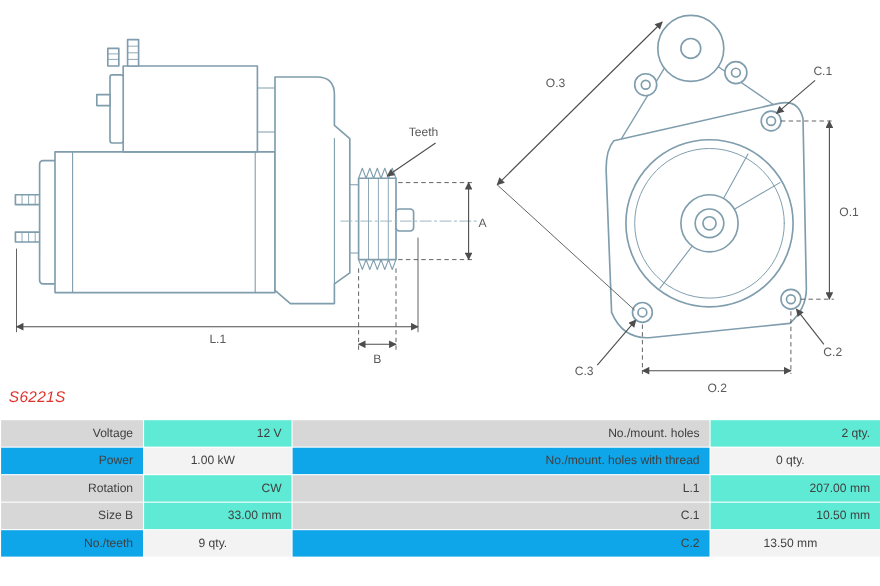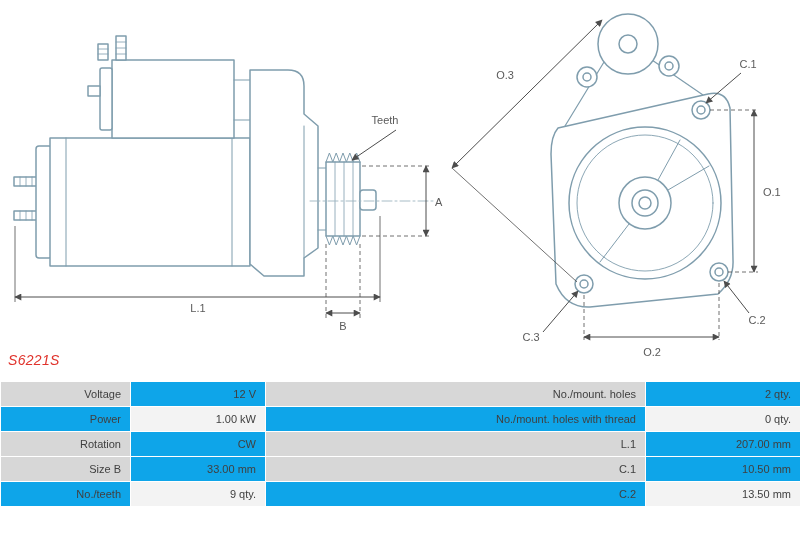--- a/index.html
+++ b/index.html
@@ -17,23 +17,23 @@
     position:absolute; top:381px; left:0;
     width:800px; border-collapse:separate; border-spacing:1px;
     table-layout:fixed; font-size:11px; color:#404040;
   }
   table.specs td {
     height:24px; padding:0 9px 0 0;
     text-align:right; vertical-align:middle;
     white-space:nowrap; overflow:hidden;
   }
   td.lab { background:#d7d7d7;margin-top:28px; }
-  td.val { background:#0ea5e9; }
+  td.val { background:#5eead4; }
   tr.alt td.lab { background:#0ea5e9; }
-  tr.alt td.val { background:#f3f3f3; }
+  tr.alt td.val { background:#f3f3f3;text-align:center; }
 
   .dim-label { font-size:11px; fill:#5a5a5a; }
 </style>
 </head>
 <body>
 
 <div class="page">
 
   <svg class="drawing-svg" width="800" height="372" viewBox="0 0 800 372">
     <defs>

